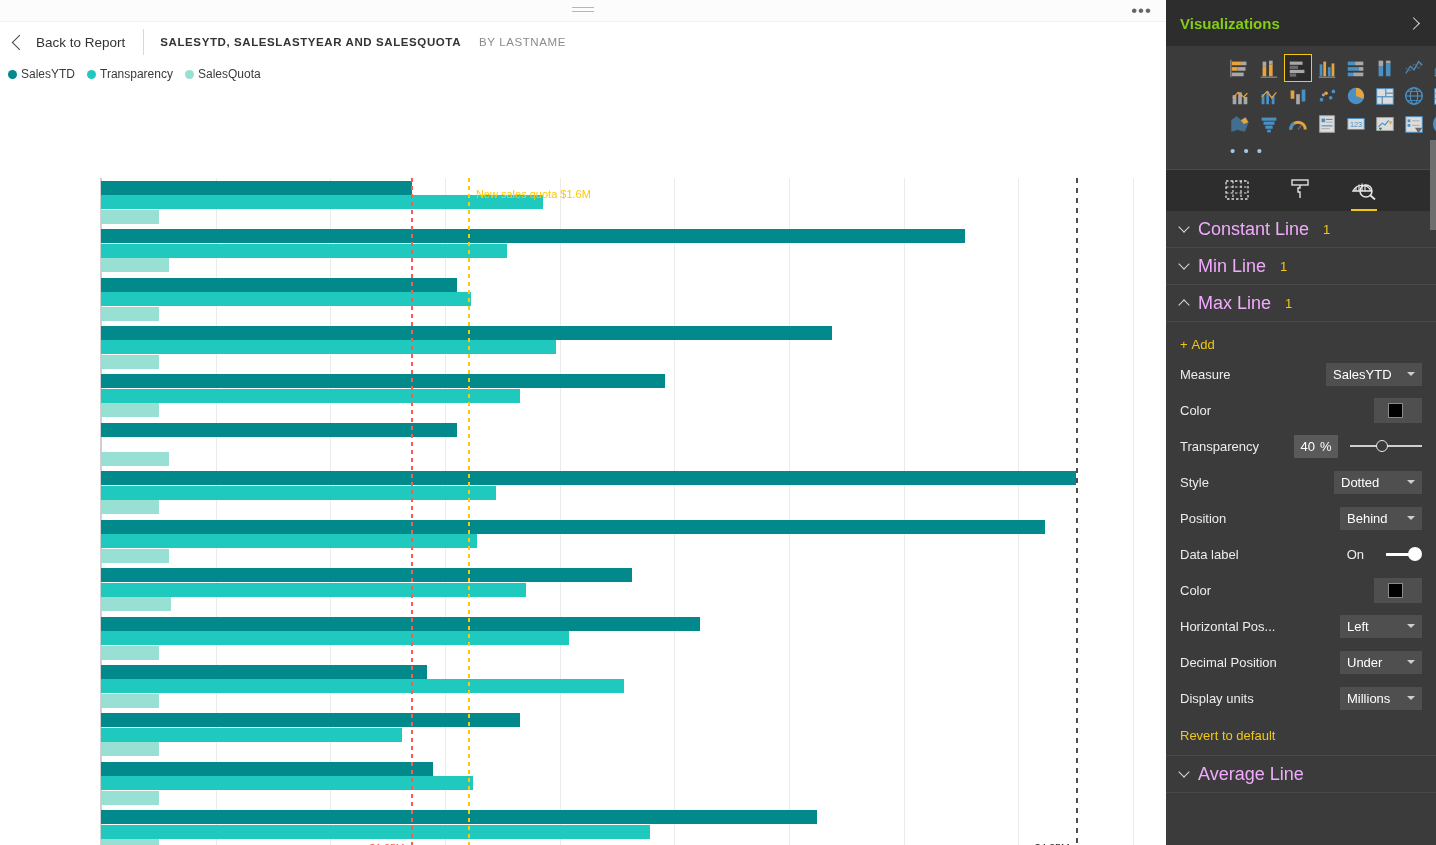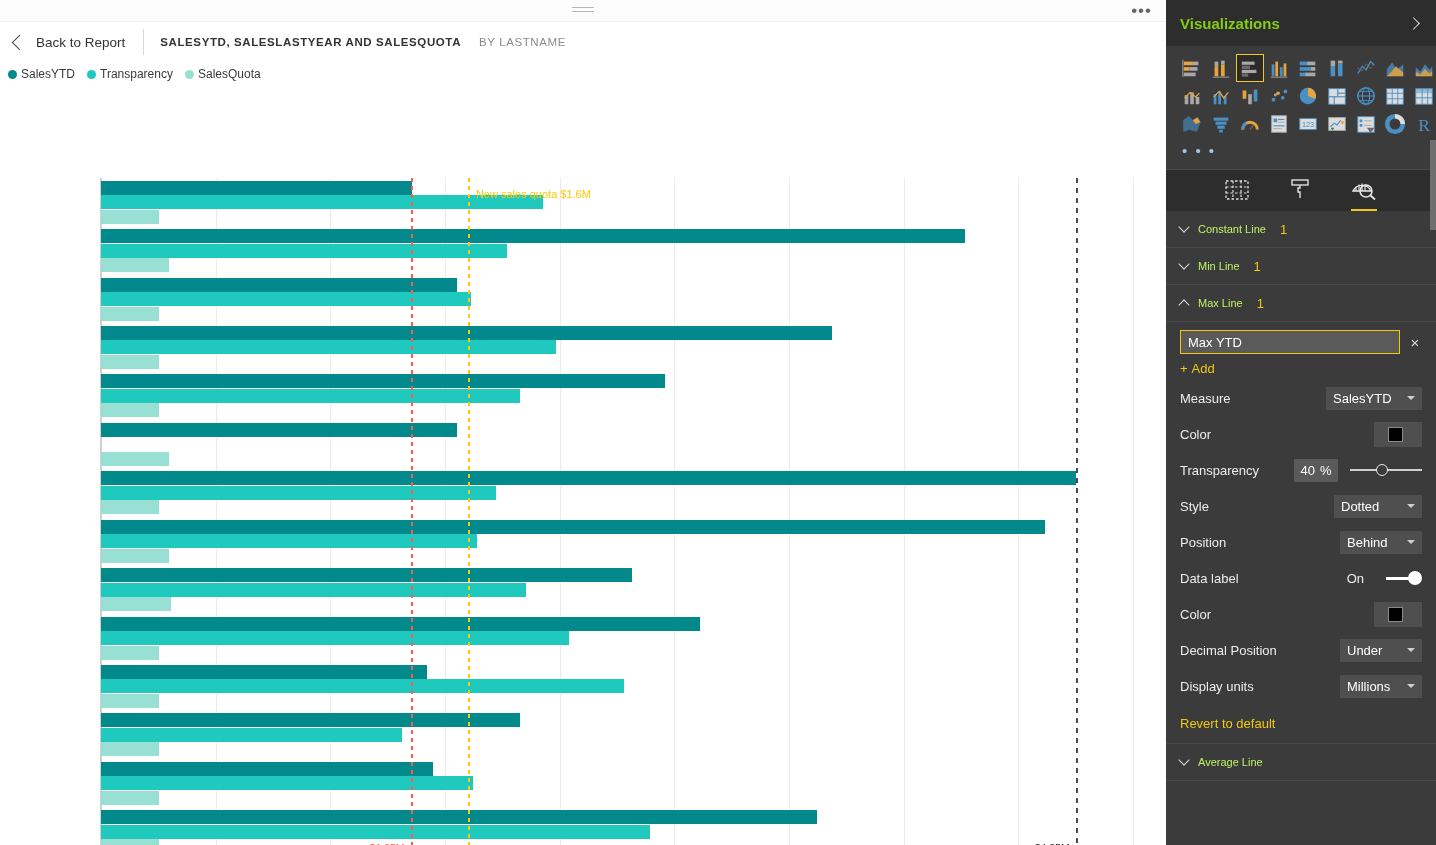--- a/index.html
+++ b/index.html
@@ -93,21 +93,21 @@
     justify-content: space-between; padding: 0 14px;
   }
   .viz-head h2 { font-size: 15px; font-weight: bold; color: #84cc16; }
   .chev-right {
     width: 9px; height: 9px; border-top: 1.6px solid #d9d9d9;
     border-right: 1.6px solid #d9d9d9; transform: rotate(45deg);
     cursor: pointer; margin-right: 4px;
   }
 
   .viz-gallery {
-    background: #3b3b3b; padding: 8px 10px 4px 12px;
+    background: #3b3b3b; padding: 8px 10px 4px 12px; margin-left: 48px;
   }
   .viz-grid { display: grid; grid-template-columns: repeat(9, 28px); gap: 0px 1px; }
   .viz-cell {
     width: 28px; height: 28px; display: flex; align-items: center; justify-content: center;
     cursor: pointer; border: 1px solid transparent;
   }
   .viz-cell.selected { border: 1.5px solid #f2c811; background: #2b2b2b; }
   .viz-more { color: #9fc6e8; font-size: 15px; letter-spacing: 2px; padding: 4px 0 6px 4px; }
 
   .viz-tabs {
@@ -118,21 +118,21 @@
   .viz-tab.active { border-bottom: 2px solid #f2c811; }
 
   .props { flex: 1; overflow: hidden; background: #3b3b3b; }
   .prop-section {
     display: flex; align-items: center; gap: 10px; height: 37px;
     padding: 0 0 0 14px; border-bottom: 1px solid #4a4a4a; cursor: pointer;
   }
   .caret { width: 8px; height: 8px; border-left: 1.5px solid #d9d9d9; border-bottom: 1.5px solid #d9d9d9; }
   .caret.down { transform: rotate(-45deg); margin-top: -4px; }
   .caret.up { transform: rotate(135deg); margin-top: 3px; }
-  .prop-section .ttl { font-size: 11px; color: #bef264; }
+  .prop-section .ttl { font-size: 18px; color: #f0abfc; }
   .prop-section .cnt { color: #f2c811; font-size: 13px; margin-left: 4px; }
 
   .prop-body { padding: 8px 14px 4px 14px; }
   .name-row { display: flex; align-items: center; gap: 8px; }
   .name-input {
     flex: 1; height: 24px; background: #5a5a5a; border: 1.5px solid #f2c811;
     color: #fff; font-size: 13px; padding: 0 7px; font-family: inherit;
   }
   .x-btn { color: #d9d9d9; font-size: 15px; cursor: pointer; width: 14px; text-align: center; }
   .add-row { color: #f2c811; font-size: 13px; margin: 7px 0 4px 0; cursor: pointer; }
@@ -582,24 +582,20 @@
         <span class="cnt">1</span>
       </div>
 
       <div class="prop-section">
         <span class="caret up"></span>
         <span class="ttl">Max Line</span>
         <span class="cnt">1</span>
       </div>
 
       <div class="prop-body">
-        <div class="name-row">
-          <input class="name-input" type="text" value="Max YTD" style="">
-          <span class="x-btn">×</span>
-        </div>
         <div class="add-row">
           <span class="plus">+</span><span>Add</span>
         </div>
 
         <div class="prop-row">
           <span class="prop-label">Measure</span>
           <div class="select" style="min-width:96px">
             <span>SalesYTD</span>
             <span class="arrow"></span>
           </div>
@@ -655,20 +651,27 @@
         </div>
 
         <div class="prop-row">
           <span class="prop-label">Color</span>
           <div class="color-box">
             <span class="swatch"></span>
             <span class="arrow" style="position:static"></span>
           </div>
         </div>
 
+        <div class="prop-row">
+          <span class="prop-label">Horizontal Pos...</span>
+          <div class="select" style="min-width:82px">
+            <span>Left</span>
+            <span class="arrow"></span>
+          </div>
+        </div>
 
         <div class="prop-row">
           <span class="prop-label">Decimal Position</span>
           <div class="select" style="min-width:82px">
             <span>Under</span>
             <span class="arrow"></span>
           </div>
         </div>
 
         <div class="prop-row">

